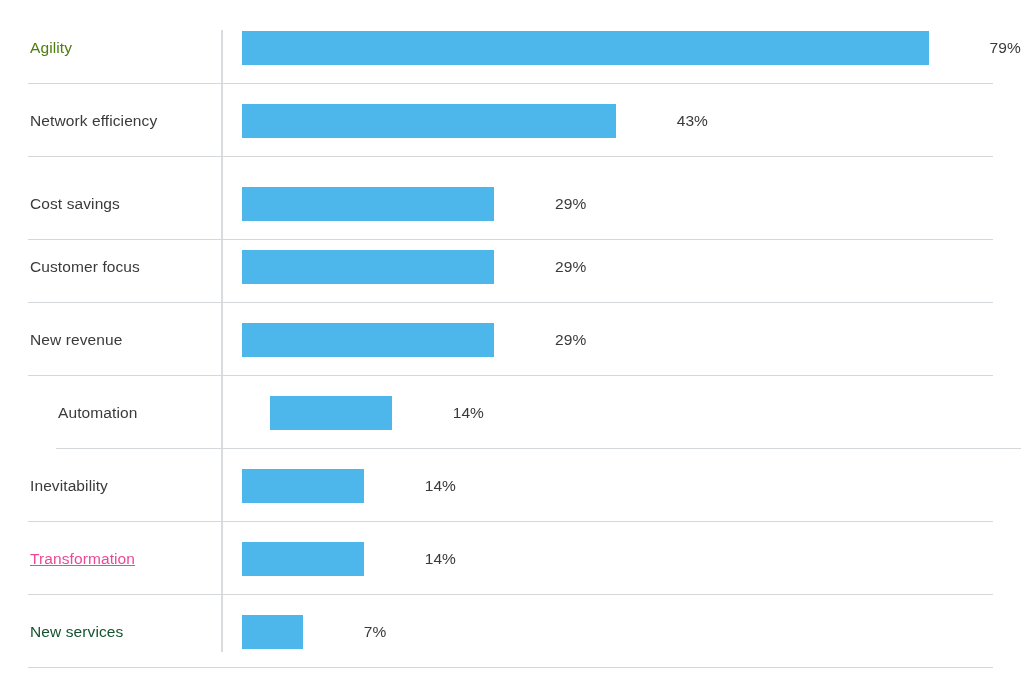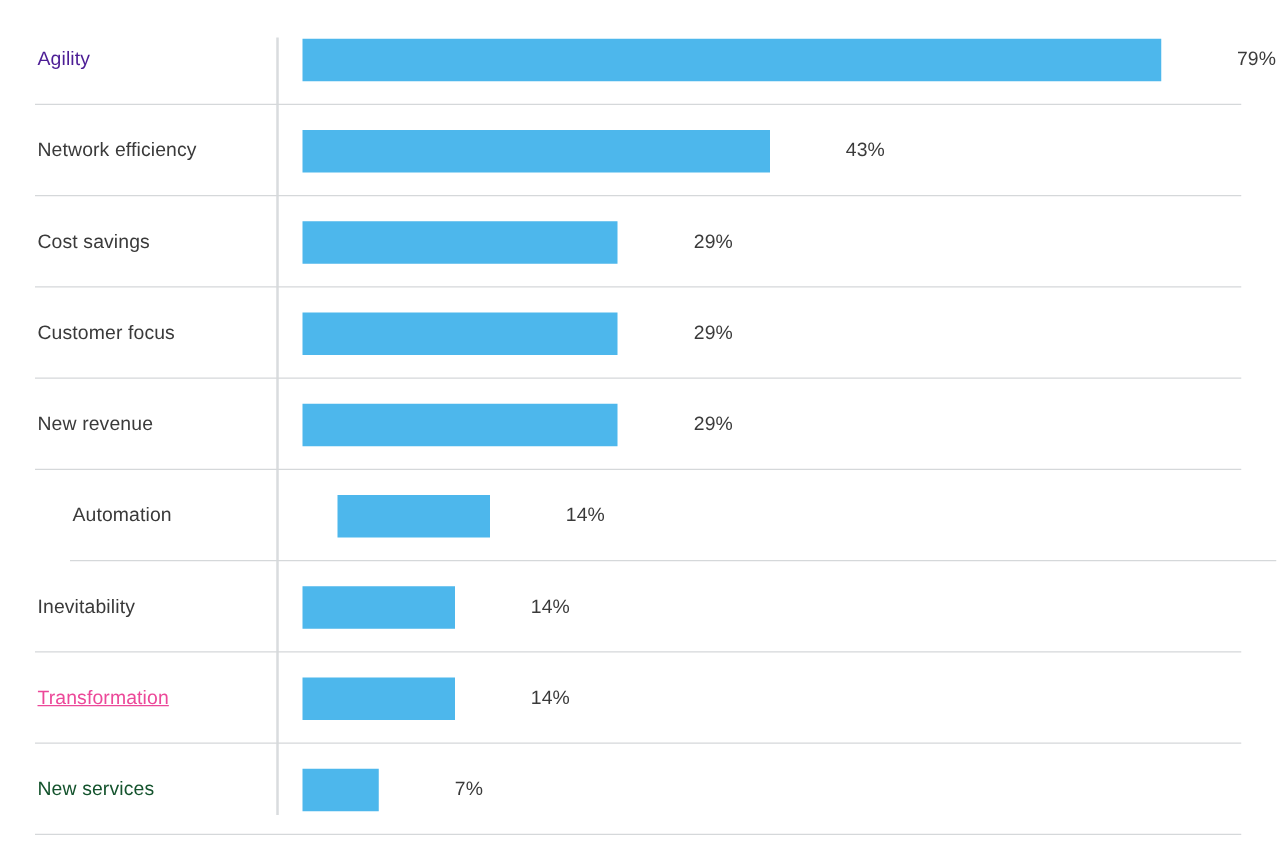--- a/index.html
+++ b/index.html
@@ -93,36 +93,36 @@
 </style>
 </head>
 <body>
 
 <div id="chart">
 
   <div class="axis-line" style="left: 221px; top: 30px; height: 622px; background: rgb(217, 220, 222);"></div>
 
   <div class="rows">
       <div class="row" style="top: 11px; height: 73px;">
-        <div class="cat-label" style="color: #4c1d95; height: 73px;">Agility</div>
+        <div class="cat-label" style="color: #4d7c0f; height: 73px;">Agility</div>
         <div class="bar-area" style="left: 242px; height: 73px;">
           <div class="bar" style="width: 686.51px; height: 34px; background: rgb(77, 183, 236);"></div>
           <div class="value-label" style="color: rgb(58, 58, 58);">79%</div>
         </div>
         <div class="row-separator" style="left: 28px; width: 965px; background: rgb(213, 216, 218);"></div>
       </div>
       <div class="row" style="top: 84px; height: 73px; text-decoration: underline;">
         <div class="cat-label" style="color: rgb(58, 58, 58); height: 73px;">Network efficiency</div>
         <div class="bar-area" style="left: 242px; height: 73px;">
           <div class="bar" style="width: 373.67px; height: 34px; background: rgb(77, 183, 236);"></div>
           <div class="value-label" style="color: rgb(58, 58, 58);">43%</div>
         </div>
         <div class="row-separator" style="left: 28px; width: 965px; background: rgb(213, 216, 218);"></div>
       </div>
-      <div class="row" style="top: 157px; height: 73px;">
+      <div class="row" style="top: 167px; height: 73px;">
         <div class="cat-label" style="color: rgb(58, 58, 58); height: 73px;">Cost savings</div>
         <div class="bar-area" style="left: 242px; height: 73px;">
           <div class="bar" style="width: 252.01px; height: 34px; background: rgb(77, 183, 236);"></div>
           <div class="value-label" style="color: rgb(58, 58, 58);">29%</div>
         </div>
         <div class="row-separator" style="left: 28px; width: 965px; background: rgb(213, 216, 218);"></div>
       </div>
       <div class="row" style="top: 230px; height: 73px;">
         <div class="cat-label" style="color: rgb(58, 58, 58); height: 73px;">Customer focus</div>
         <div class="bar-area" style="left: 242px; height: 73px;">

